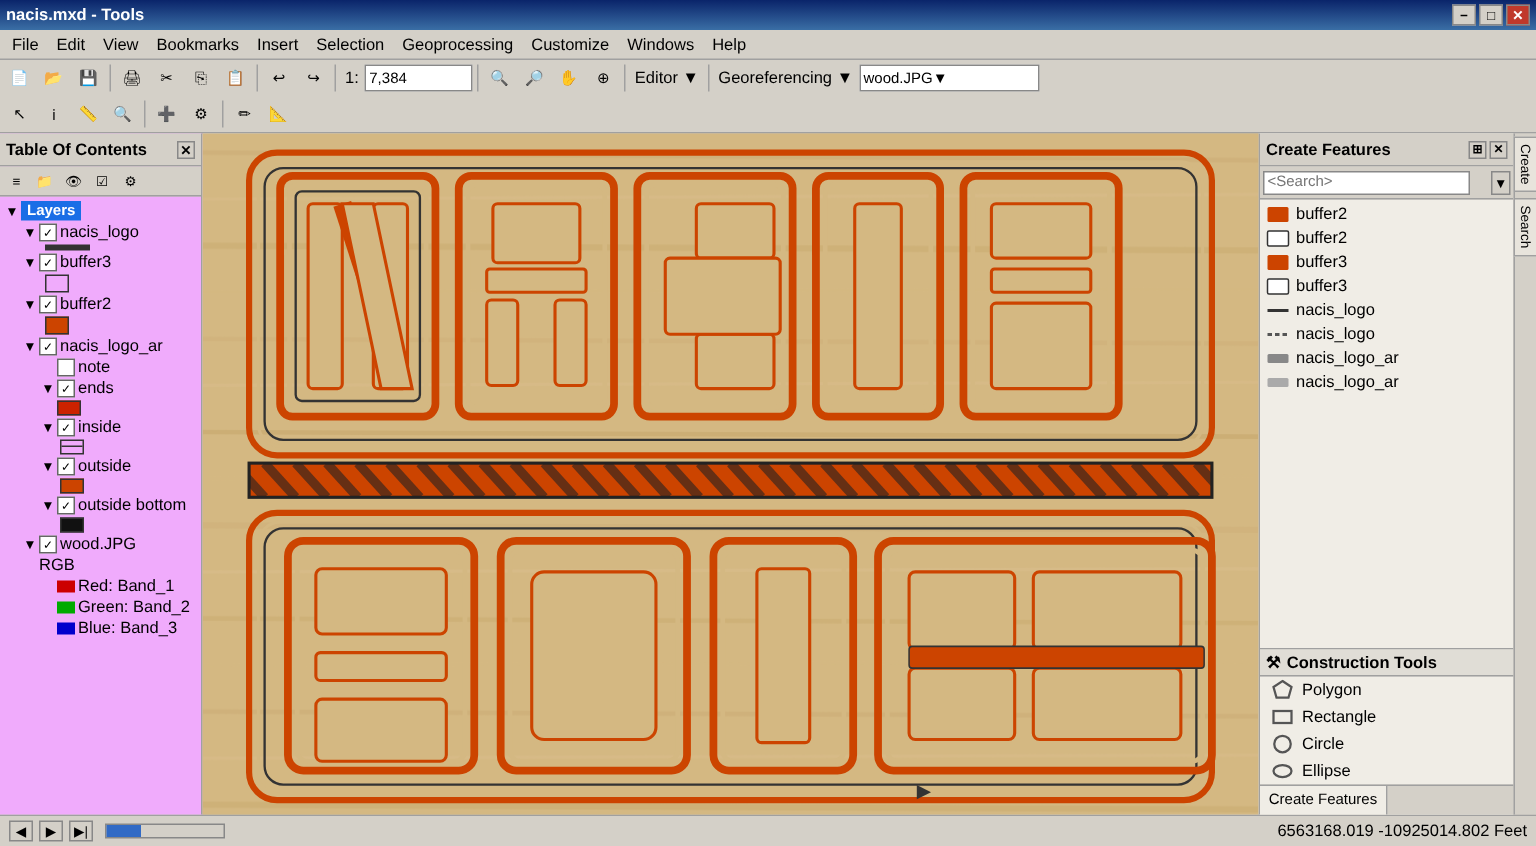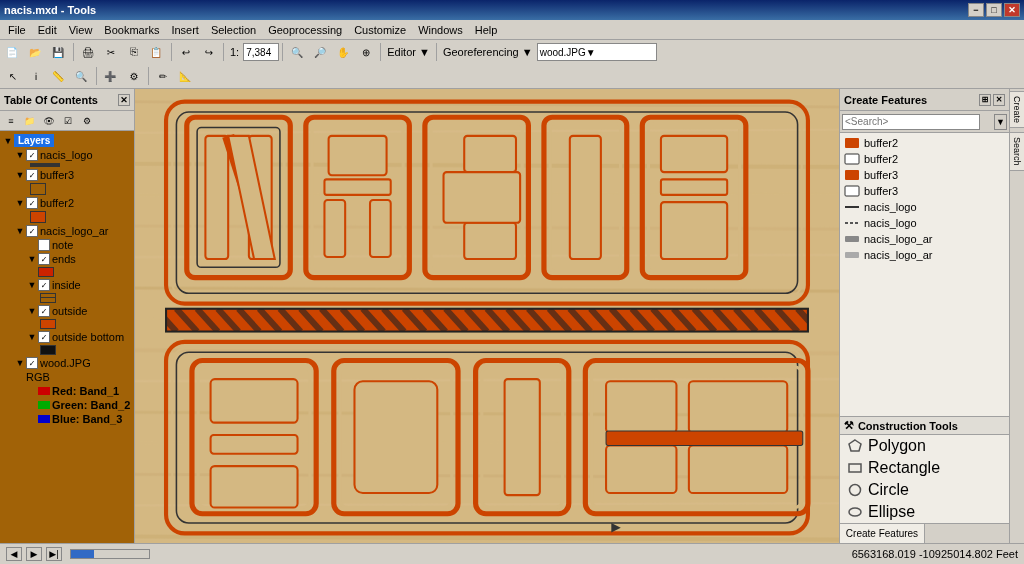--- a/index.html
+++ b/index.html
@@ -91,21 +91,21 @@
     .main-area {
       display: flex;
       height: calc(564px - 20px - 20px - 48px - 22px);
       
       height: 454px;
     }
 
     
     .toc-panel {
       width: 135px;
-      background: #a16207;
+      background: #f0abfc;
       border-right: 1px solid #a0a0a0;
       display: flex;
       flex-direction: column;
     }
     .toc-header {
       height: 22px;
       background: #d4d0c8;
       border-bottom: 1px solid #a0a0a0;
       display: flex;
       align-items: center;
@@ -159,21 +159,21 @@
       width: 12px; height: 12px;
       border: 1px solid #666;
       background: white;
       margin-right: 2px;
       display: flex; align-items: center; justify-content: center;
       font-size: 8px; flex-shrink: 0;
     }
     .toc-checkbox.checked::after { content: '✓'; font-size: 8px; }
     .toc-indent1 { padding-left: 14px; }
     .toc-indent2 { padding-left: 26px; }
-    .toc-indent3 { padding-left: 38px; font-weight: bold; }
+    .toc-indent3 { padding-left: 38px; }
     .toc-group-header {
       display: flex; align-items: center;
       padding: 1px 2px;
       font-size: 11px;
       cursor: pointer;
     }
 
     
     .map-area {
       flex: 1;
@@ -262,21 +262,21 @@
       border-bottom: 1px solid #a0a0a0;
       padding: 2px 4px;
       font-size: 11px;
       font-weight: bold;
       display: flex; align-items: center; gap: 4px;
     }
     .ct-item {
       display: flex;
       align-items: center;
       padding: 2px 8px;
-      font-size: 16px;
+      font-size: 11px;
       cursor: pointer;
       gap: 6px;
     }
     .ct-icon {
       width: 14px; height: 14px;
       flex-shrink: 0;
     }
 
     
     .status-bar {
@@ -393,21 +393,21 @@
     <div class="toolbar-sep"></div>
     <div class="tb-btn">🖨</div>
     <div class="tb-btn">✂</div>
     <div class="tb-btn">⎘</div>
     <div class="tb-btn">📋</div>
     <div class="toolbar-sep"></div>
     <div class="tb-btn">↩</div>
     <div class="tb-btn">↪</div>
     <div class="toolbar-sep"></div>
     <span class="tb-label">1:</span>
-    <div class="tb-input" style="display:inline-flex;align-items:center;height:18px;background:white;border:1px solid #888;padding:0 2px;font-size:10px;width:36px;">7,384</div>
+    <div class="tb-input" style="display:inline-flex;align-items:center;height:18px;background:white;border:1px solid #888;padding:0 2px;font-size:10px;width:72px;">7,384</div>
     <div class="toolbar-sep"></div>
     <div class="tb-btn">🔍</div>
     <div class="tb-btn">🔎</div>
     <div class="tb-btn">✋</div>
     <div class="tb-btn">⊕</div>
     <div class="toolbar-sep"></div>
     <span class="tb-label">Editor ▼</span>
     <div class="toolbar-sep"></div>
     <span class="tb-label">Georeferencing ▼</span>
     <div class="georef-dropdown">

